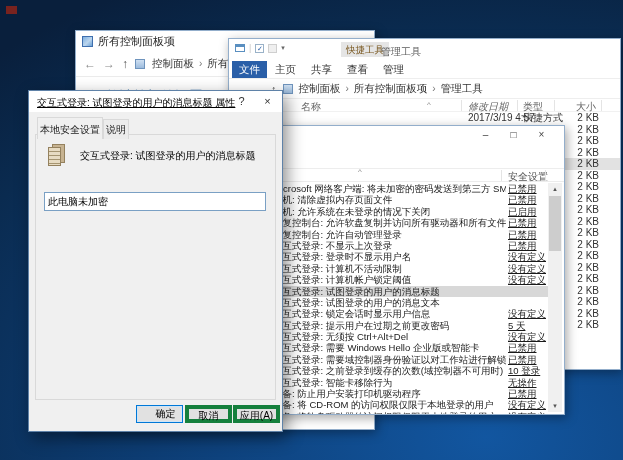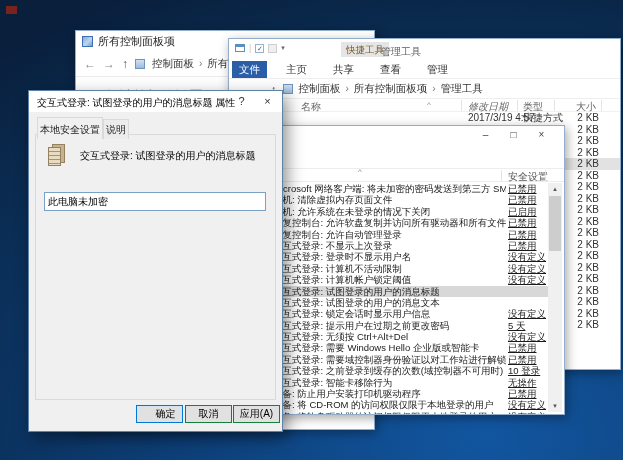--- a/index.html
+++ b/index.html
@@ -32,21 +32,21 @@
   .qat { position:absolute; left:6px; top:4px; display:flex; align-items:center; gap:4px; }
   .qat-window-icon { width:10px; height:8px; border:1px solid #5a8fc0; border-top:3px solid #5a8fc0; }
   .qat-div { color:#c9c9c9; font-size:9px; }
   .qat-check-icon { width:9px; height:9px; border:1px solid #9ab2c8; color:#2a5fa8; font-size:7px; line-height:7px; text-align:center; }
   .qat-blank-icon { width:9px; height:9px; border:1px solid #cfcfcf; background:#efefef; }
   .qat-drop { color:#666; font-size:7px; }
   .ctx-label { position:absolute; left:112px; top:3px; height:15px; padding:2px 5px; font-size:9.5px;
     background:#e5e5e5; color:#77551c; }
   .exp-title { position:absolute; left:152px; top:6px; font-size:10px; color:#5d5d5d; }
   .tab-row { height:17px; display:flex; padding-left:3px; font-size:10.5px; }
-  .tab { padding:2px 7px; margin-right:12px; color:#333; }
+  .tab { padding:2px 7px; margin-right:1px; color:#333; }
   .tab.active { background:#2a5fa8; color:#fff; }
   .addr-row { height:21px; display:flex; align-items:center; gap:6px; padding-left:8px;
     border-top:1px solid #eee; border-bottom:1px solid #eee; font-size:10.5px; color:#444; }
   .addr-row .nav-glyph { color:#a0a0a0; font-size:11px; }
   .addr-row .up { color:#555; }
   .exp-headers { position:relative; height:13px; font-size:10px; color:#666; border-bottom:1px solid #f1f1f1; }
   .exp-headers span { position:absolute; top:1px; }
   .h-name { left:72px; } .h-sort { left:198px; top:-2px; color:#888; font-size:8px; }
   .h-date { left:239px;font-style:italic; } .h-type { left:294px; } .h-size { left:330px; width:37px; text-align:right; }
   .hsep { position:absolute; top:1px; width:1px; height:11px; background:#e4e4e4; }
@@ -79,40 +79,40 @@
   .sec-scrollbar { position:absolute; top:57px; right:2px; bottom:2px; width:14px; background:#f0f0f0; }
   .sec-scrollbar .arr { position:absolute; left:0; width:14px; height:12px; text-align:center;
     font-size:7px; color:#555; line-height:12px; }
   .sec-scrollbar .arr.up { top:0; } .sec-scrollbar .arr.down { bottom:0; }
   .sec-thumb { position:absolute; left:1px; top:13px; width:12px; height:55px; background:#cdcdcd; }
 
   
   .dlg { left:28px; top:90px; width:255px; height:342px; background:#f0f0f0; border:1px solid #5f82a8;
     box-shadow:4px 6px 16px rgba(0,0,0,.45); z-index:4; position:absolute; }
   .dlg-titlebar { position:relative; height:21px; background:#fff; }
-  .dlg-title { position:absolute; left:8px; top:5px; font-size:10px; color:#000; white-space:nowrap; }
+  .dlg-title { position:absolute; left:8px; top:5px; font-size:10px; color:#000; white-space:nowrap;text-decoration:underline; }
   .dlg-btn { position:absolute; top:0; width:25px; height:21px; text-align:center; line-height:21px;
     font-size:11px; color:#333; }
   .dlg-help { right:28px; } .dlg-close { right:2px; }
   .dlg-tabs { position:absolute; left:8px; top:26px; display:flex; z-index:2; font-size:10px; }
   .dlg-tab { padding:3px 2px 2px; border:1px solid #d9d9d9; border-bottom:none; background:#ececec; color:#222; margin-top:2px; }
   .dlg-tab.active { background:#f0f0f0; margin-top:0; padding-top:5px; position:relative; }
   .dlg-tab.active::after { content:""; position:absolute; left:0; right:0; bottom:-1px; height:1px; background:#f0f0f0; }
   .dlg-page { position:absolute; left:6px; top:43px; right:6px; height:266px; background:#f0f0f0; border:1px solid #d9d9d9; }
   .scroll-icon { position:absolute; left:12px; top:9px; width:18px; height:22px; }
   .scroll-back { position:absolute; left:4px; top:0; width:13px; height:19px; background:#c7b391; border:1px solid #94815e; }
   .scroll-front { position:absolute; left:0; top:3px; width:13px; height:19px; background:#e7dbc2; border:1px solid #94815e;
     background-image:repeating-linear-gradient(#e7dbc2 0 3px, #a59470 3px 4px); }
   .dlg-policy-label { position:absolute; left:44px; top:14px; width:196px; font-size:10px; color:#000; white-space:nowrap; overflow:hidden; }
   .dlg-input { position:absolute; left:8px; top:57px; width:222px; height:19px; background:#fff;
     border:1px solid #7aa0c4; font-size:10px; color:#000; padding:0 3px; line-height:17px;
     font-family:"Liberation Sans","DejaVu Sans",sans-serif; }
   .dlg-buttons { position:absolute; left:0; bottom:8px; width:100%; height:18px; }
   .dlg-buttons button { position:absolute; top:0; width:47px; height:18px; font-size:10px; color:#000;
-    background:#e1e1e1; border:1px solid #15803d; font-family:"Liberation Sans","DejaVu Sans",sans-serif; }
+    background:#e1e1e1; border:4px solid #15803d; font-family:"Liberation Sans","DejaVu Sans",sans-serif; }
   .btn-ok { left:107px; border:1px solid #0078d7 !important; box-shadow:inset 0 0 0 1px #cfe5f7;padding-left:12px; }
   .btn-cancel { left:156px; } .btn-apply { left:204px; }
 </style>
 </head>
 <body>
 
 <div class="screen">
   <div class="artifact"></div>
 
   <div class="win cp-win">

